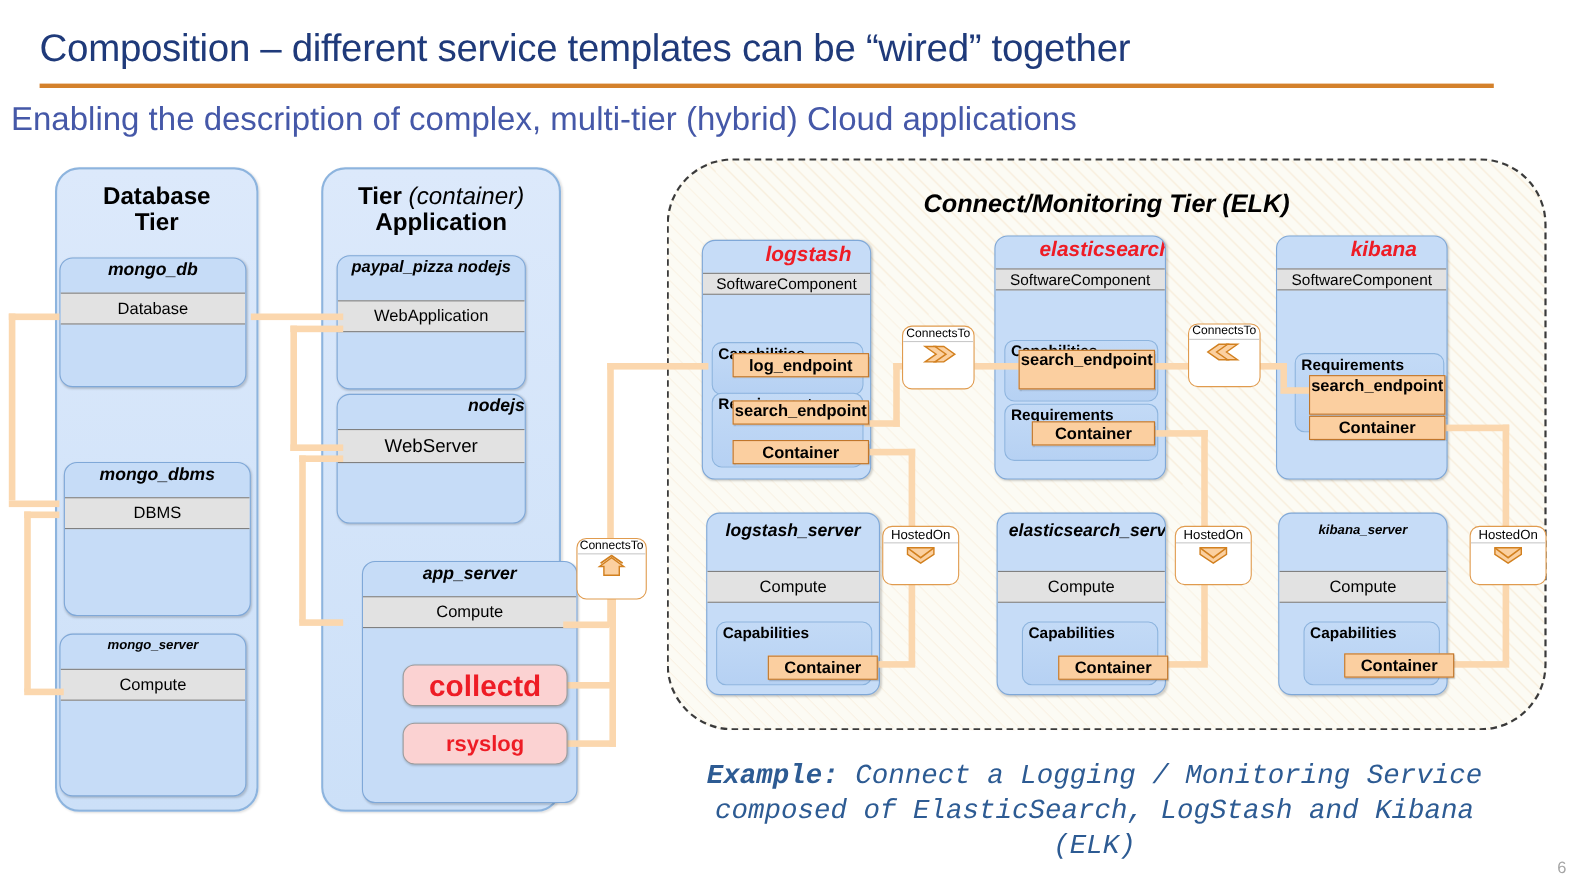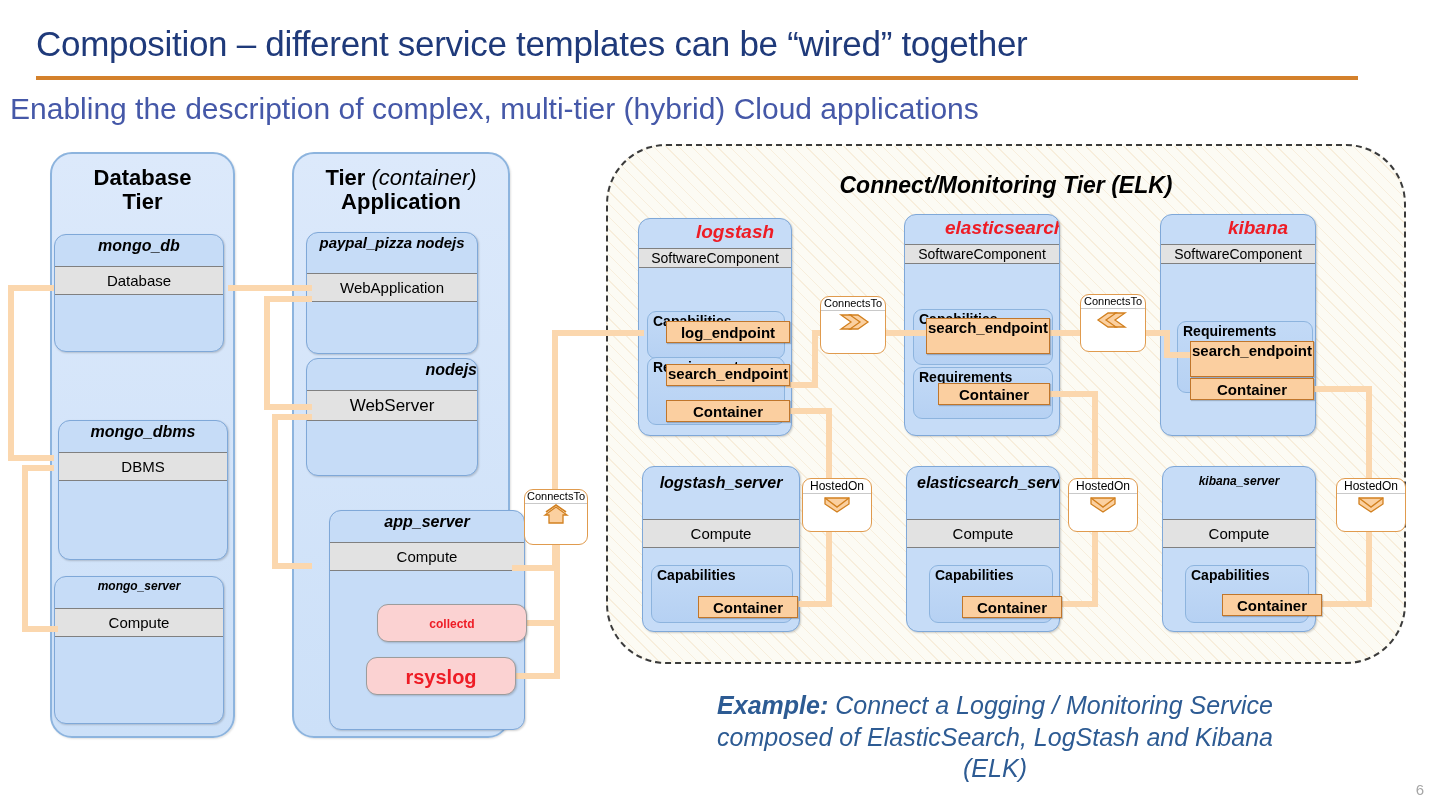--- a/index.html
+++ b/index.html
@@ -90,21 +90,21 @@
     left:606px;top:172px;width:800px;text-align:center;
     font-size:23px;font-style:italic;font-weight:bold;color:#000;z-index:2;
   }
 
   
   .wire{position:absolute;background:#FBD7AE;z-index:1;}
 
   
   #example{
     left:600px;top:690px;width:790px;text-align:center;
-    font-size:25px;font-style:italic;color:#2D5B93;line-height:1.26;
+    font-size:25px;font-style:italic;color:#2D5B93;line-height:1.26;font-family:Liberation Mono, monospace;
   }
   #page-num{right:16px;bottom:12px;font-size:15px;color:#A6A6A6;}
 </style>
 </head>
 <body>
 
 <div class="abs" id="slide-title">Composition – different service templates can be “wired” together</div>
 <div class="abs" id="title-rule"></div>
 <div class="abs" id="slide-subtitle">Enabling the description of complex, multi-tier (hybrid) Cloud applications</div>
 
@@ -195,21 +195,21 @@
 
 <div class="abs node" style="left:306px;top:358px;width:172px;height:118px;">
   <div class="node-name" style="font-size:16px;height:28px;text-align:right;">nodejs</div>
   <div class="node-type" style="font-size:17px;padding:6px 0;">WebServer</div>
 </div>
 
 <div class="abs node" style="left:306px;top:510px;width:196px;height:220px;margin-left:23px;">
   <div class="node-name" style="font-size:16px;height:28px;">app_server</div>
   <div class="node-type" style="font-size:15px;padding:6px 0;">Compute</div>
 </div>
-<div class="abs pill" style="left:366px;top:604px;width:150px;height:38px;font-size:12px;line-height:38px;z-index:4;margin-left:11px;">collectd</div>
+<div class="abs pill" style="left:366px;top:604px;width:150px;height:38px;font-size:27px;line-height:38px;z-index:4;">collectd</div>
 <div class="abs pill" style="left:366px;top:657px;width:150px;height:38px;font-size:20px;line-height:38px;z-index:4;">rsyslog</div>
 
 <div class="abs node" style="left:638px;top:218px;width:154px;height:218px;">
   <div class="node-name red" style="font-size:19px;height:26px;">logstash</div>
   <div class="node-type" style="font-size:14px;padding:2px 2px;">SoftwareComponent</div>
   <div class="abs subbox" style="left:8px;top:92px;width:138px;height:48px;">
     <span class="subbox-label" style="font-size:14px;">Capabilities</span>
   </div>
   <div class="abs subbox" style="left:8px;top:138px;width:138px;height:68px;">
     <span class="subbox-label" style="font-size:14px;">Requirements</span>

